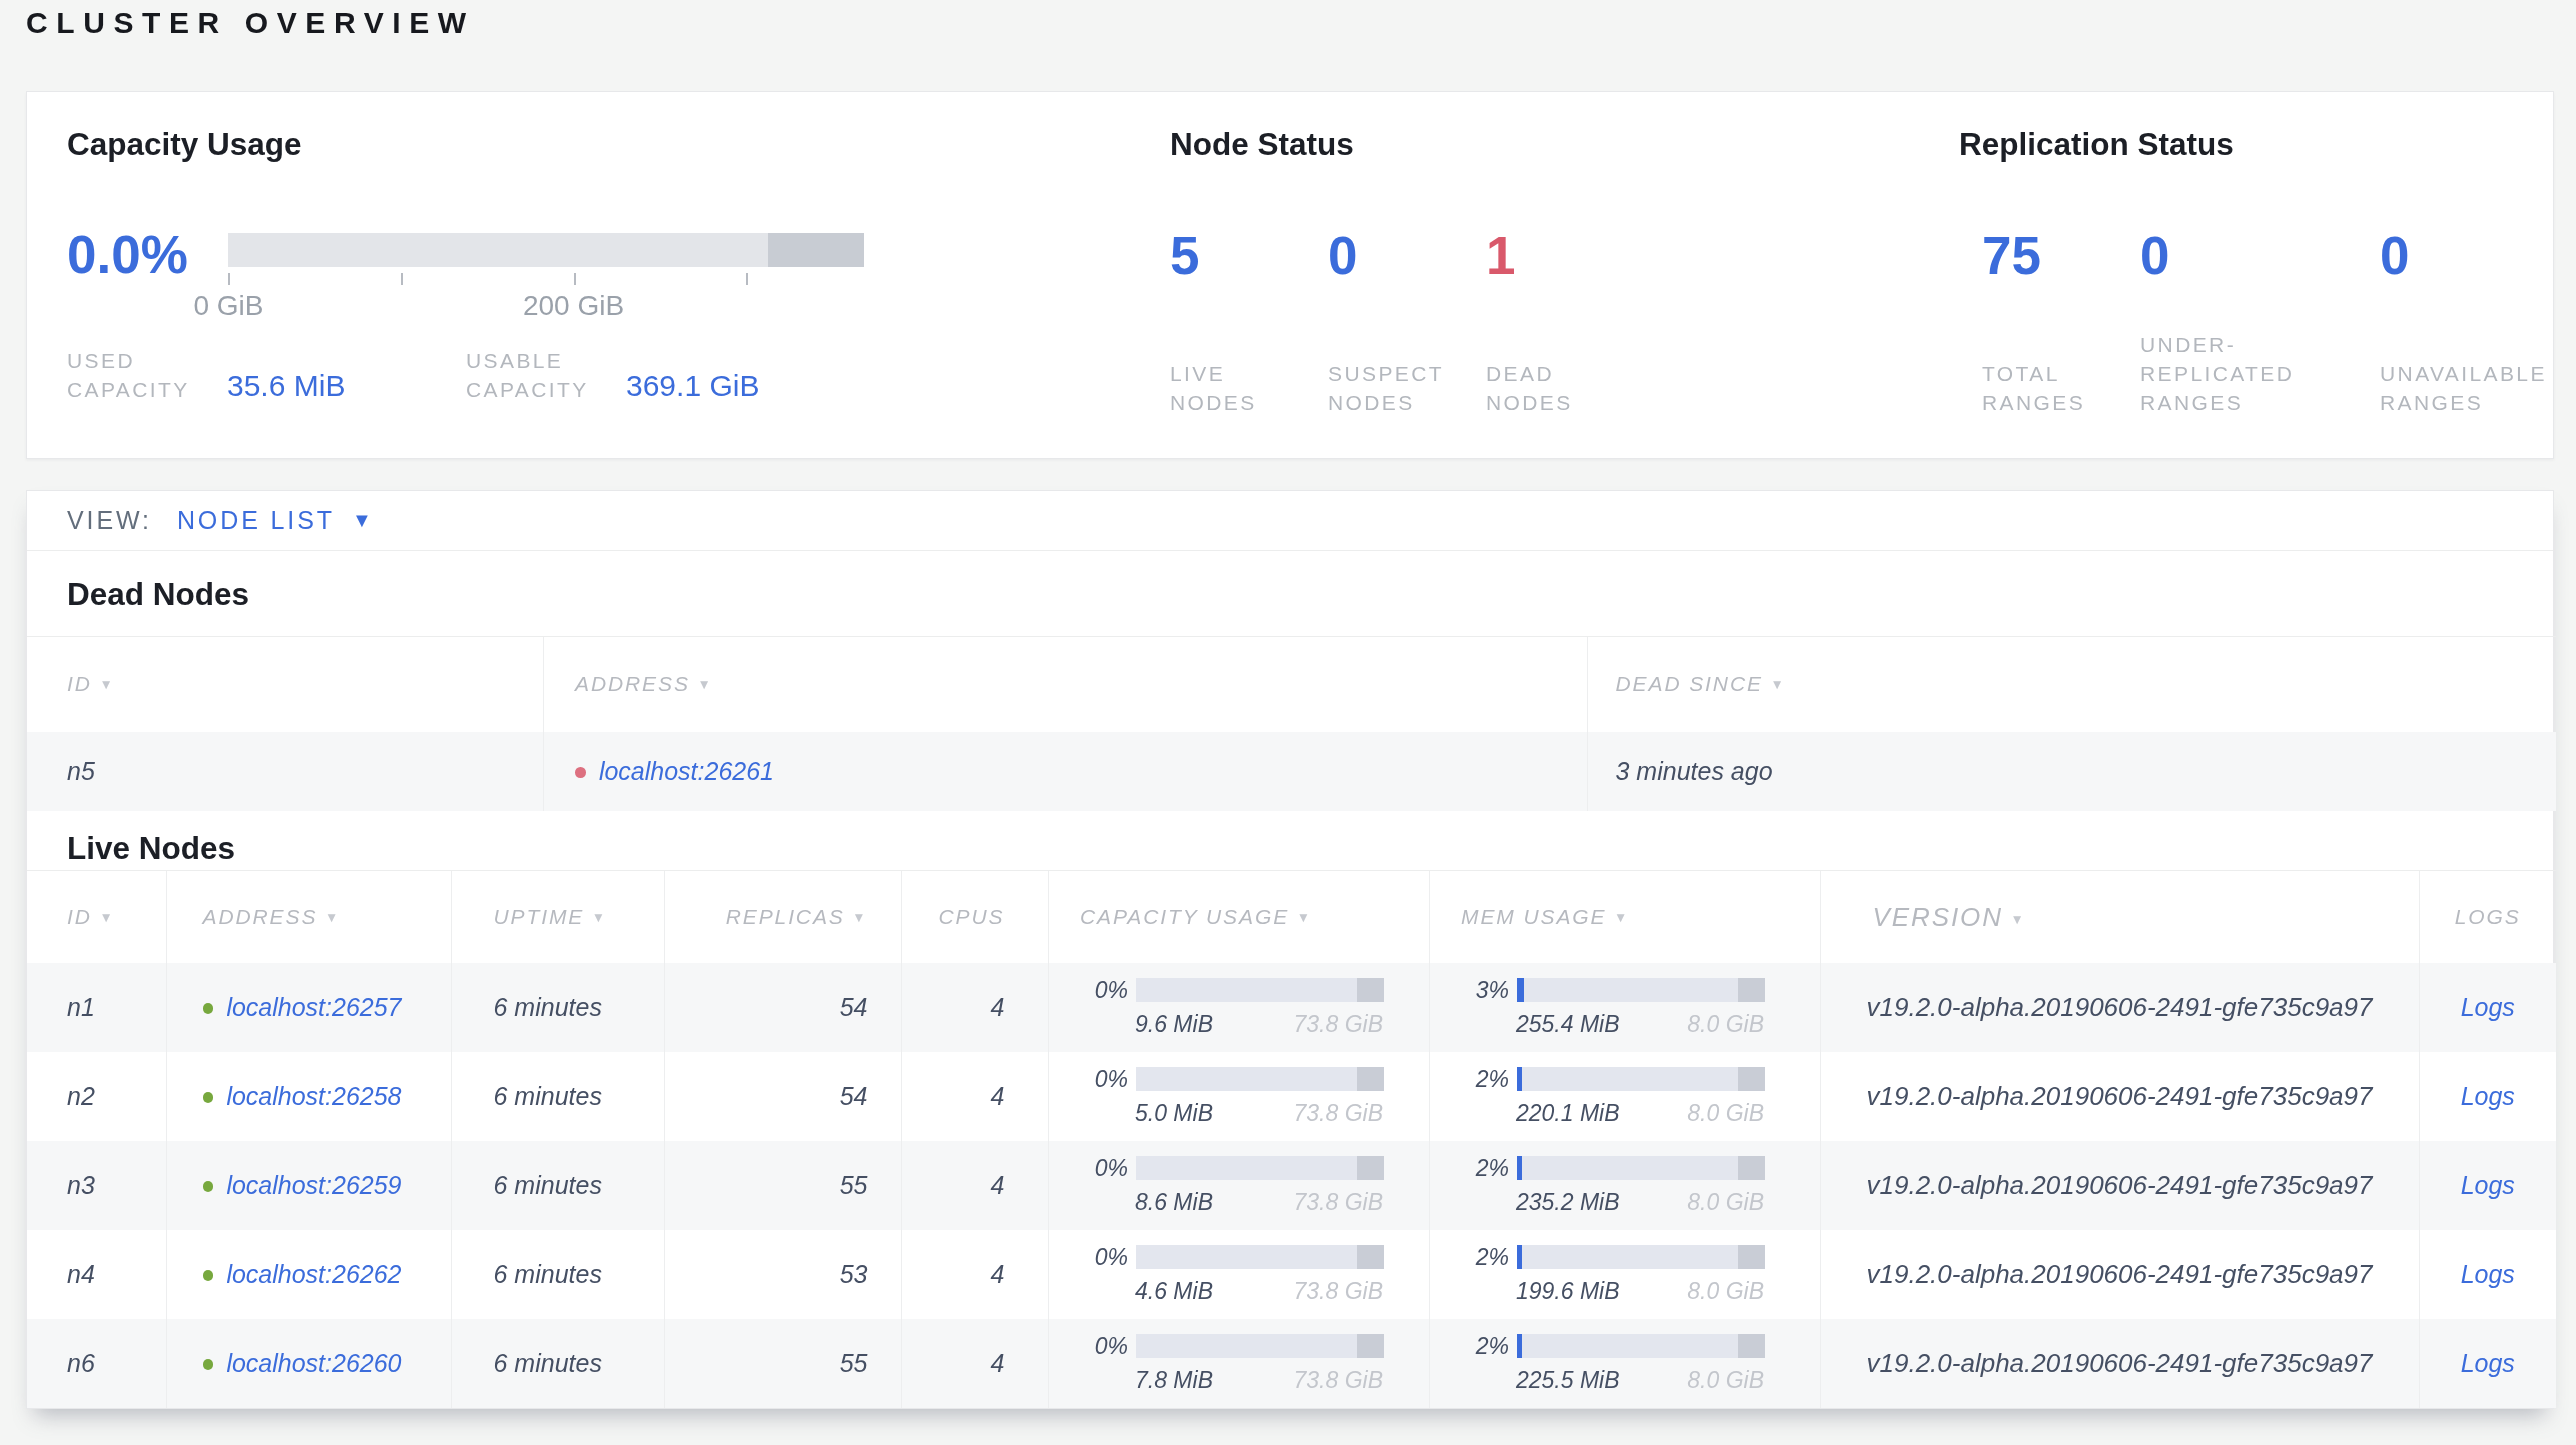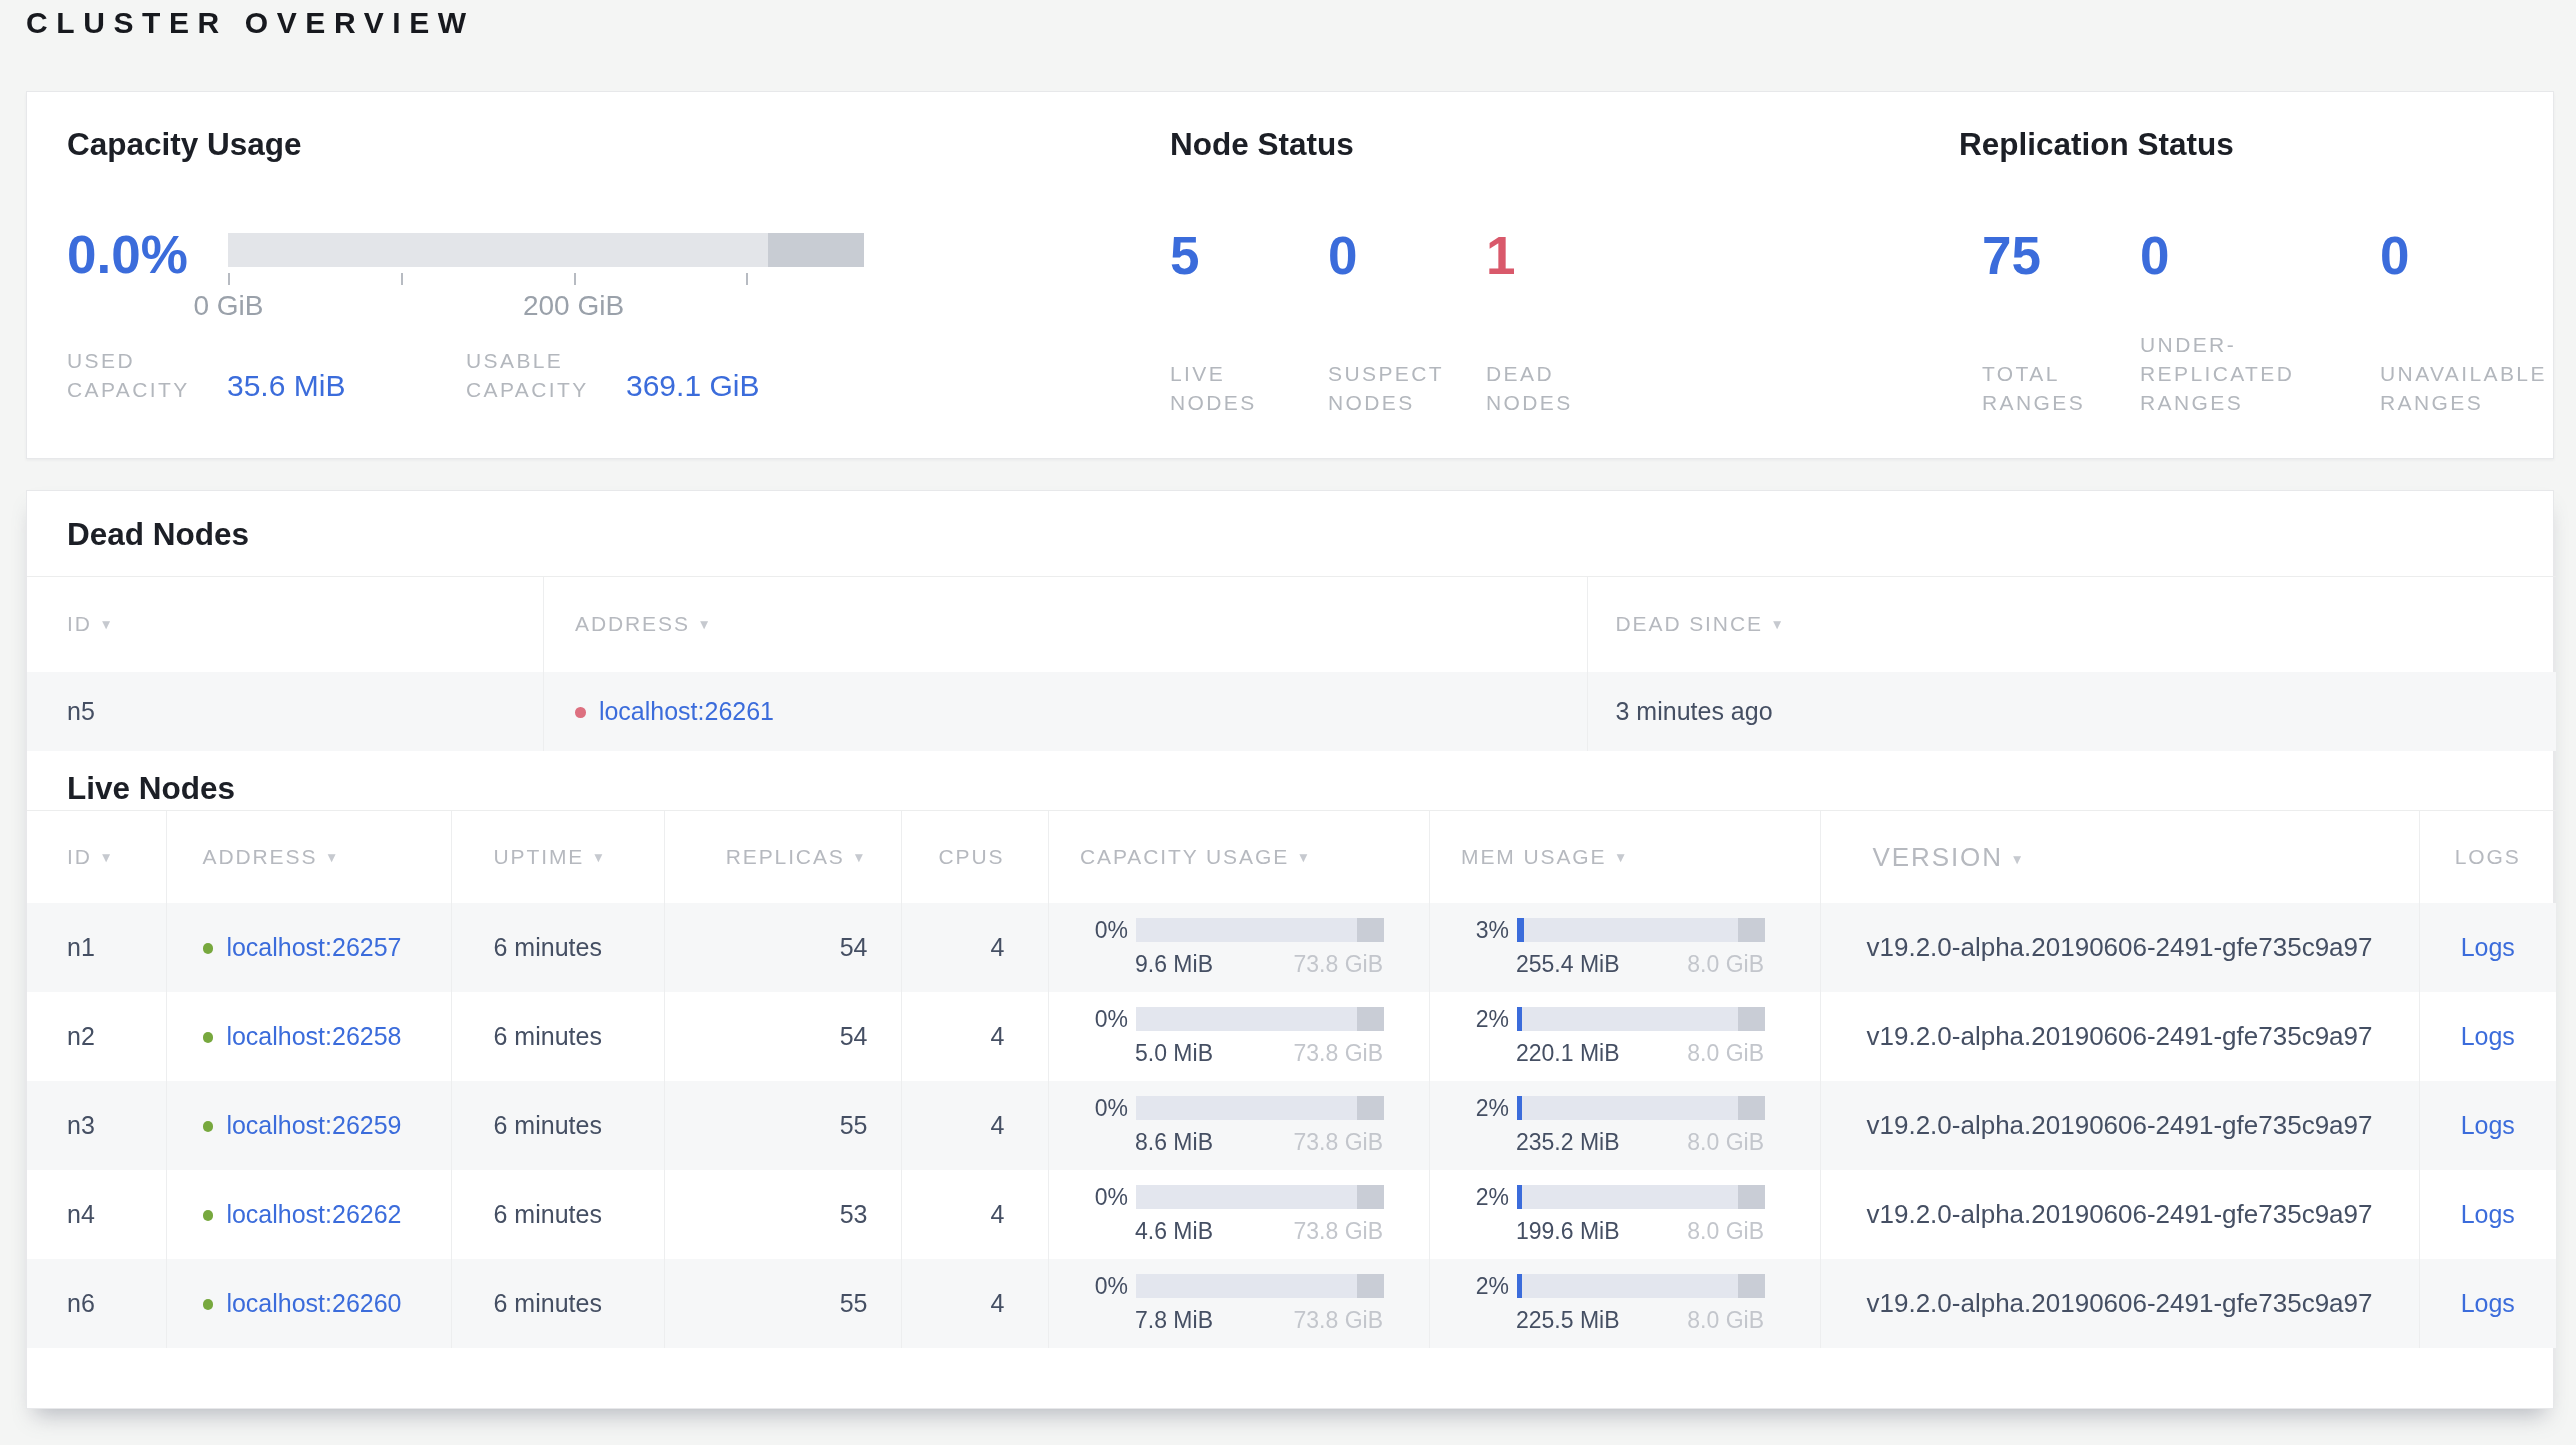--- a/index.html
+++ b/index.html
@@ -79,21 +79,21 @@
   .view-label{font-size:25px;letter-spacing:2.9px;color:#636e7c;}
   .view-select{display:flex;align-items:center;margin-left:25px;cursor:pointer;}
   .view-select-value{font-size:25px;letter-spacing:2.9px;color:#3b6cdb;}
   .view-caret{font-size:20px;color:#3b6cdb;margin-left:17px;}
 
   
   .dead-heading{margin:25px 0 23px 40px;}
   .live-heading{margin:19px 0 3.8px 40px;}
 
   
-  table{border-collapse:collapse;table-layout:fixed;width:2528px;}
+  table{border-collapse:collapse;table-layout:fixed;width:2528px;font-style:italic;}
   th,td{box-sizing:border-box;border-left:1px solid #edeeef;padding:0;}
   th:first-child,td:first-child{border-left:none;}
   thead th{
     border-top:1px solid #eceded;
     font-weight:400;font-size:21px;letter-spacing:1.9px;color:#b6b9bf;
     text-align:left;vertical-align:middle;
   }
   .sort-icon{font-size:13.4px;color:#c6c9cf;margin-left:7.6px;position:relative;top:-1.9px;}
   tbody td{font-size:25px;color:#454f63;vertical-align:middle;}
   tbody tr.row-gray{background:#f6f7f8;}
@@ -199,20 +199,27 @@
       </div>
       <div class="stat w215">
         <div class="stat-value">0</div>
         <div class="stat-label">UNAVAILABLE RANGES</div>
       </div>
     </div>
   </section>
 
   <section class="card card-main">
 
+    <div class="view-row">
+      <span class="view-label">VIEW:</span>
+      <span class="view-select">
+        <span class="view-select-value">NODE LIST</span>
+        <span class="view-caret">▼</span>
+      </span>
+    </div>
 
     <h2 class="dead-heading">Dead Nodes</h2>
 
     <table class="dead-table">
       <colgroup>
           <col style="width:516px">
           <col style="width:1044px">
           <col style="width:969px">
         </colgroup>
       <thead>

